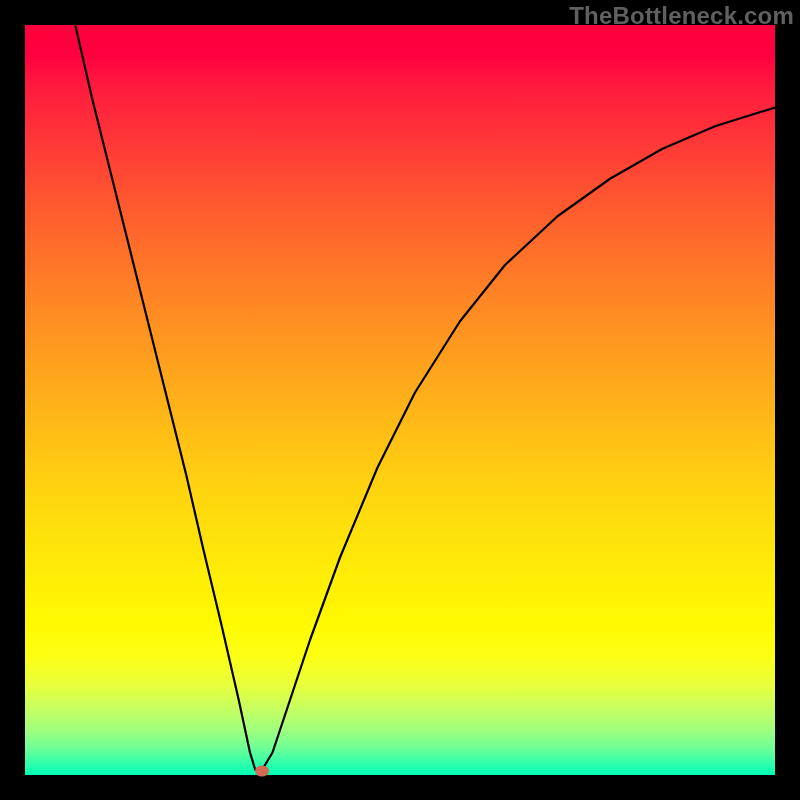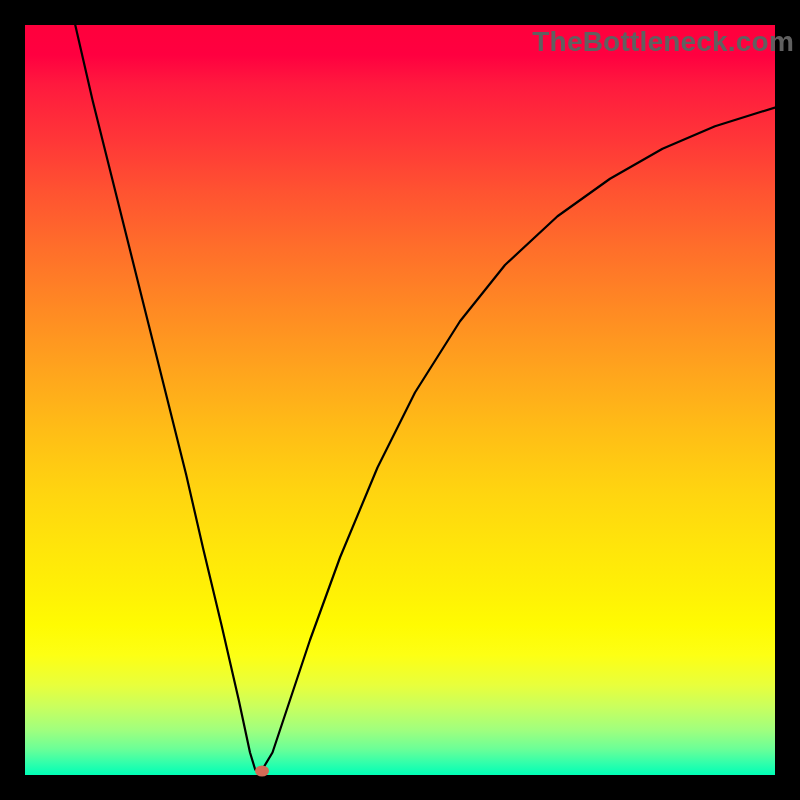--- a/index.html
+++ b/index.html
@@ -37,26 +37,25 @@
       #6cff97 96.5%,
       #2effac 98.5%,
       #00ffb6 100%
     );
   }
   .watermark {
     position: absolute;
     top: 2px;
     right: 6px;
     font-family: Arial, Helvetica, sans-serif;
-    font-size: 28px;
+    font-size: 24px;
     font-weight: bold;
     color: #606060;
     letter-spacing: 0.2px;
     user-select: none;
-    margin-top: 24px;
   }
   .curve-svg {
     position: absolute;
     left: 0;
     top: 0;
     width: 750px;
     height: 750px;
     display: block;
   }
   .marker {

